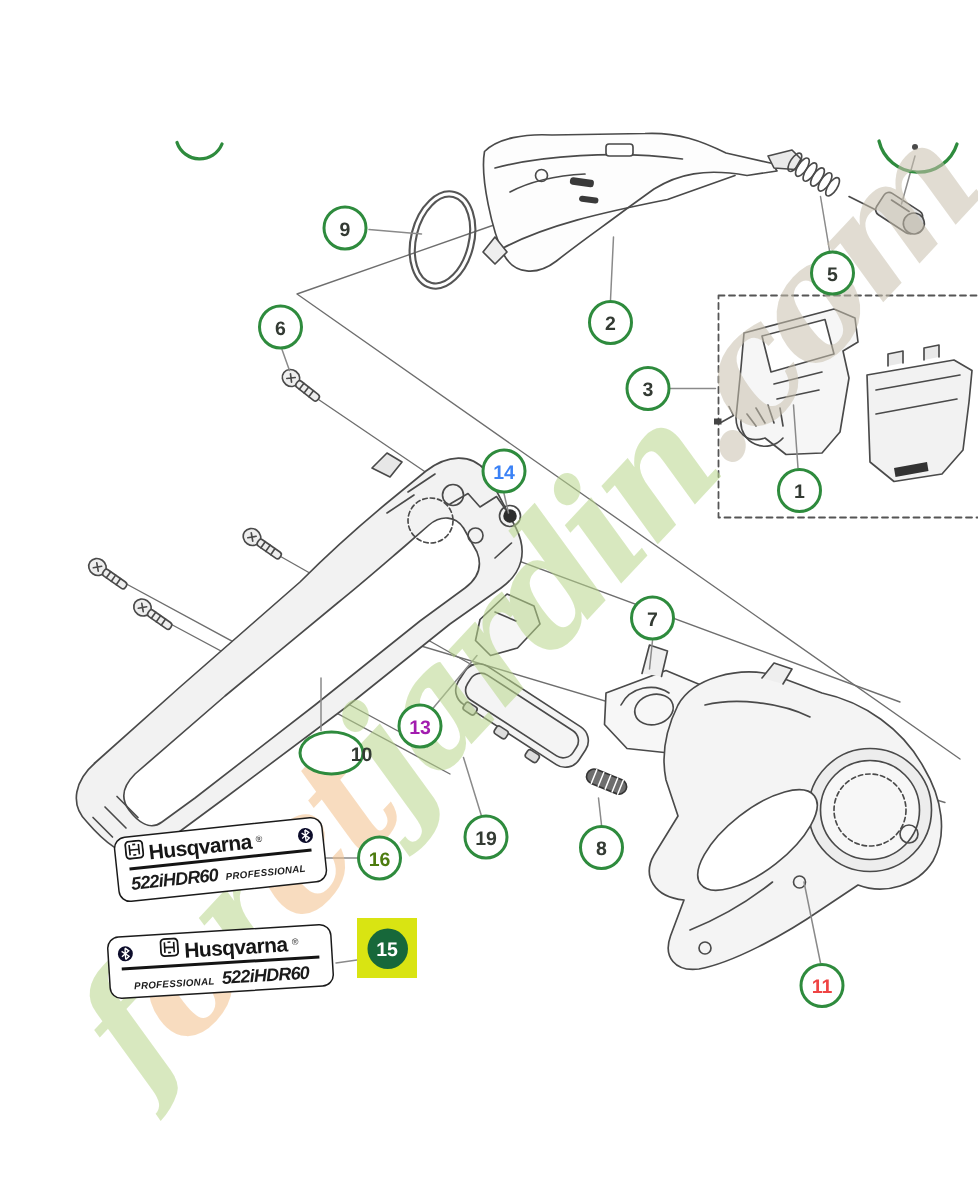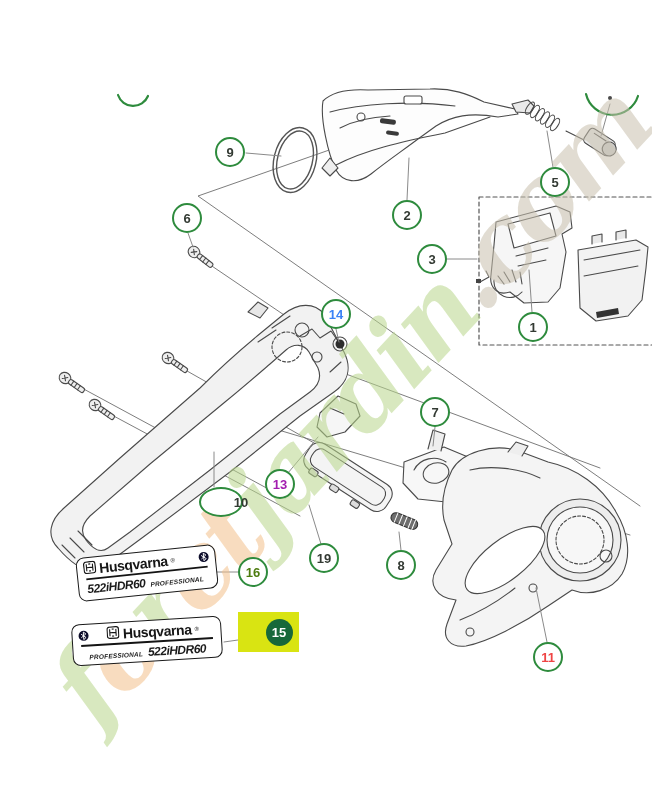--- a/index.html
+++ b/index.html
@@ -282,17 +282,17 @@
       <div class="callout" style="left: 321px; top: 299px; border-color: rgb(46, 139, 61); color: #3b82f6;">14</div>
       <div class="callout" style="left: 420px; top: 397px; border-color: rgb(46, 139, 61); color: rgb(51, 58, 51);">7</div>
       <div class="callout" style="left: 265px; top: 469px; border-color: rgb(46, 139, 61); color: #a21caf;">13</div>
       <div class="callout" style="left: 199px; top: 487px; border-color: rgb(46, 139, 61); color: rgb(51, 58, 51); padding-left: 40px;">10</div>
       <div class="callout" style="left: 309px; top: 543px; border-color: rgb(46, 139, 61); color: rgb(51, 58, 51);">19</div>
       <div class="callout" style="left: 386px; top: 550px; border-color: rgb(46, 139, 61); color: rgb(51, 58, 51);">8</div>
       <div class="callout" style="left: 238px; top: 557px; border-color: rgb(46, 139, 61); color: #4d7c0f;">16</div>
       <div class="callout" style="left: 533px; top: 642px; border-color: rgb(46, 139, 61); color: #ef4444;">11</div>
     </div>
 
-  <div class="badge-square" id="badge15" style="left: 238px; top: 612px; width: 40px; height: 40px; background: rgb(217, 228, 18); padding-left: 21px;">
+  <div class="badge-square" id="badge15" style="left: 238px; top: 612px; width: 40px; height: 40px; background: rgb(217, 228, 18);">
     <div class="badge-circle" style="background: rgb(23, 104, 58); color: rgb(255, 255, 255);">15</div>
   </div>
 
 </div>
 
 </body></html>

